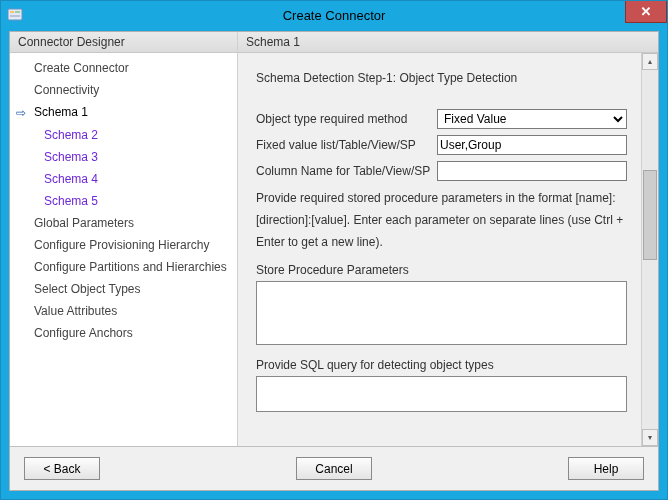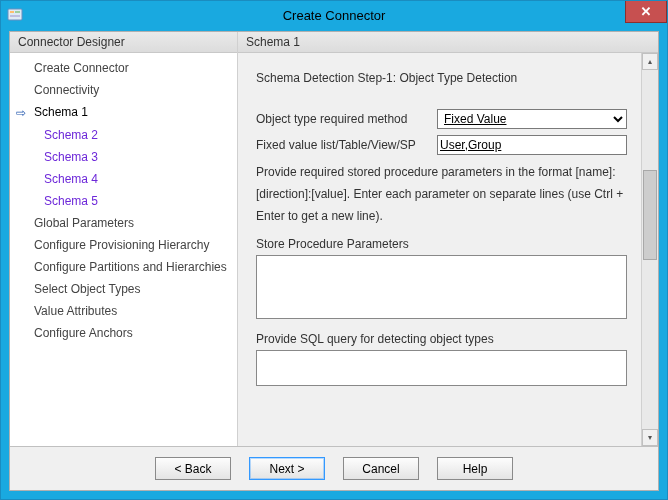--- a/index.html
+++ b/index.html
@@ -144,21 +144,20 @@
     flex: 1;
   }
   select.field, input.field, textarea.field {
     width: 190px;
     font-family: inherit;
     font-size: 12px;
     border: 1px solid #7a7a7a;
     background: #fff;
     padding: 1px 2px;
     height: 20px;
-    text-decoration: underline;
   }
   select.field { background: #fff; }
   .help-text {
     margin: 6px 0 10px 0;
     line-height: 22px;
   }
   .section-label {
     margin: 6px 0 4px 0;
   }
   textarea.big {
@@ -195,21 +194,21 @@
     position: absolute;
     left: 1px; right: 1px;
     top: 100px; height: 90px;
     background: #cdcdcd;
     border: 1px solid #a8a8a8;
   }
   .button-bar {
     border-top: 1px solid #c0c0c0;
     padding: 10px 14px;
     display: flex;
-    justify-content: center;
+    justify-content: space-between;
     gap: 18px;
     background: #f0f0f0;
   }
   .btn {
     min-width: 76px;
     height: 23px;
     background: linear-gradient(#fdfdfd,#e4e4e4);
     border: 1px solid #8a8a8a;
     font-family: inherit;
     font-size: 12px;
@@ -279,20 +278,26 @@
               </div>
             </div>
 
             <div class="form-row">
               <label>Fixed value list/Table/View/SP</label>
               <div class="ctrl">
                 <input class="field" type="text" value="User,Group" style="">
               </div>
             </div>
 
+            <div class="form-row">
+              <label>Column Name for Table/View/SP</label>
+              <div class="ctrl">
+                <input class="field" type="text" value="" style="">
+              </div>
+            </div>
 
             <div class="help-text">Provide required stored procedure parameters in the format [name]:[direction]:[value]. Enter each parameter on separate lines (use Ctrl + Enter to get a new line).</div>
 
             <div class="section-label">Store Procedure Parameters</div>
             <textarea class="big" style=""></textarea>
 
             <div class="section-label" style="margin-top:10px">Provide SQL query for detecting object types</div>
             <textarea class="big" style="height: 36px;"></textarea>
 
           </div>
@@ -308,18 +313,17 @@
               <span>▾</span>
             </div>
           </div>
         </div>
       </div>
 
     </div>
 
     <div class="button-bar">
       <button class="btn">&lt;  Back</button>
-      <button class="btn default">Next  &gt;</button>
       <button class="btn">Cancel</button>
       <button class="btn">Help</button>
     </div>
   </div>
 </div>
 
 </body></html>

